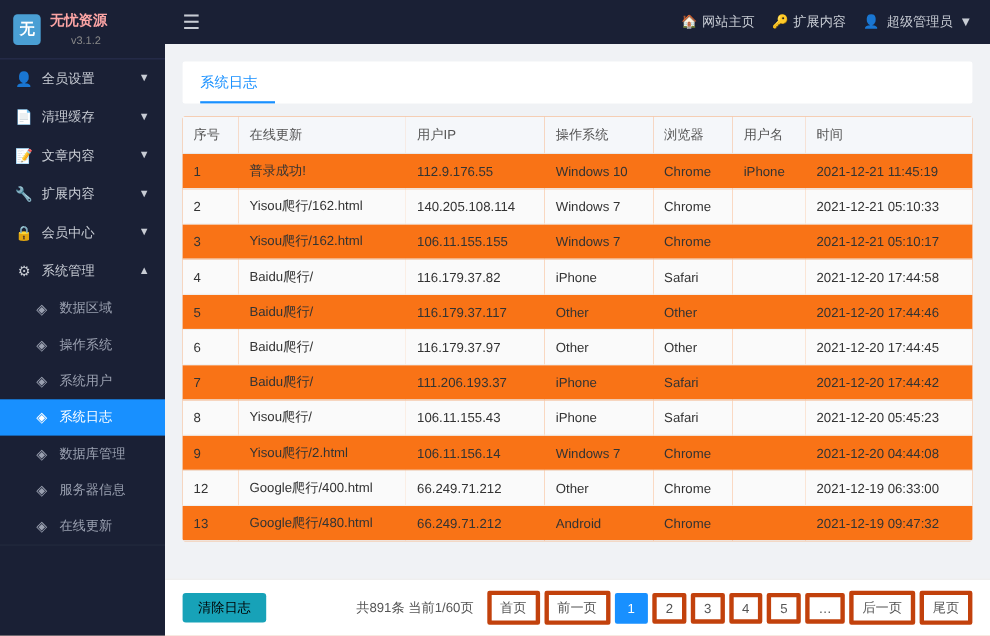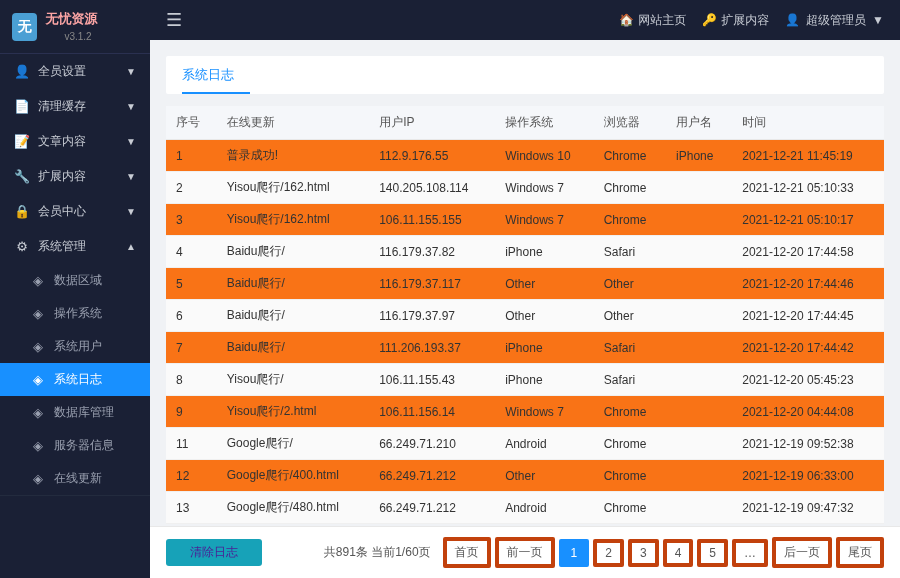--- a/index.html
+++ b/index.html
@@ -35,21 +35,21 @@
     
     .table-container { background: #f97316; border-radius: 2px; }
     table { width: 100%; border-collapse: collapse; font-size: 12px; }
     thead tr { background: #f5f7fa; }
     th { padding: 8px 10px; text-align: left; color: #555; font-weight: normal; border-bottom: 1px solid #e8e8e8; }
     td { padding: 7px 10px; color: #333; border-bottom: 1px solid #f0f0f0; }
     tr:nth-child(even) td { background: #fafafa; }
 
     
     .bottom-bar { padding: 10px 16px; display: flex; align-items: center; justify-content: space-between; background: white; border-top: 1px solid #e8e8e8; flex-shrink: 0; }
-    .clear-btn { background: #17a2b8; color: #4c1d95; border: none; padding: 5px 24px; border-radius: 3px; cursor: pointer; font-size: 12px; }
+    .clear-btn { background: #17a2b8; color: #000000; border: none; padding: 5px 14px; border-radius: 3px; cursor: pointer; font-size: 12px; }
     .pagination { display: flex; align-items: center; gap: 4px; font-size: 12px; color: #555; }
     .page-info { margin-right: 8px; }
     .page-btn { border: 4px solid #c2410c; background: white; padding: 3px 8px; border-radius: 2px; cursor: pointer; color: #555; font-size: 12px; }
     .page-btn.active { background: #1890ff; color: white; border-color: #1890ff; }
   </style>
 </head>
 <body>
 
 <div class="sidebar">
   <div class="sidebar-logo">
@@ -239,29 +239,20 @@
             <tr>
       <td>9</td>
       <td>Yisou爬行/2.html</td>
       <td>106.11.156.14</td>
       <td>Windows 7</td>
       <td>Chrome</td>
       <td></td>
       <td>2021-12-20 04:44:08</td>
     </tr>
             <tr>
-      <td>11</td>
-      <td>Google爬行/</td>
-      <td>66.249.71.210</td>
-      <td>Android</td>
-      <td>Chrome</td>
-      <td></td>
-      <td>2021-12-19 09:52:38</td>
-    </tr>
-            <tr>
       <td>12</td>
       <td>Google爬行/400.html</td>
       <td>66.249.71.212</td>
       <td>Other</td>
       <td>Chrome</td>
       <td></td>
       <td>2021-12-19 06:33:00</td>
     </tr>
             <tr>
       <td>13</td>

